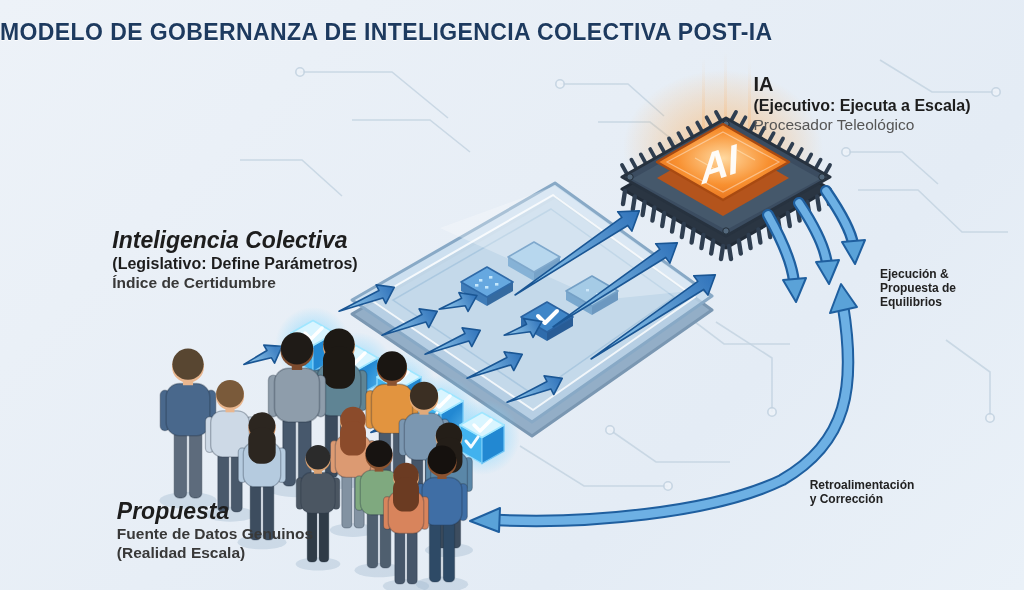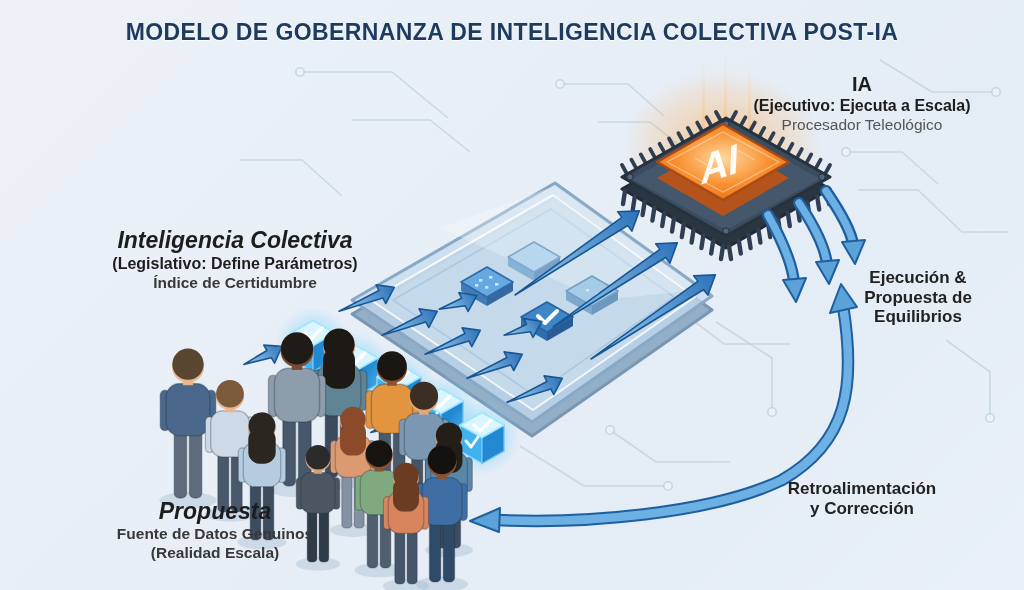--- a/index.html
+++ b/index.html
@@ -2,32 +2,32 @@
 <html><head>
 <meta charset="utf-8">
 <style>
   html,body{margin:0;padding:0;background:#dfe7ef;}
   .stage{
     position:relative;width:1024px;height:590px;overflow:hidden;
     background:linear-gradient(135deg,#edf2f8 0%,#e7eef6 45%,#e4ecf5 70%,#eaf1f8 100%);
     font-family:"Liberation Sans", sans-serif;
   }
   .stage svg{position:absolute;left:0;top:0;}
-  .lbl{position:absolute;transform:translateX(-50%);text-align:center;line-height:1.22;white-space:nowrap;}
+  .lbl{position:absolute;transform:translateX(-50%);text-align:left;line-height:1.22;white-space:nowrap;}
   .title{
-    position:absolute;left:0;top:19px;width:100%;text-align:center;
+    position:absolute;left:0;top:19px;width:100%;text-align:left;
     font-size:23px;font-weight:800;letter-spacing:.4px;color:#1d3a5f;
     text-shadow:0 1px 0 rgba(255,255,255,.8);
   }
   .l-main{font-size:20px;font-weight:800;color:#1d1d1d;}
   .l-main.big{font-size:23px;font-style:italic;}
   .l-sub{font-size:16px;font-weight:700;color:#1d1d1d;}
   .l-det{font-size:15.5px;font-weight:400;color:#555;}
   .l-det.dark{color:#383838;font-weight:bold;}
-  .l-bold-line{font-size:17px;font-weight:700;color:#222;line-height:1.15;}
+  .l-bold-line{font-size:12px;font-weight:700;color:#222;line-height:1.15;}
 </style>
 </head>
 <body>
 
 <div class="stage">
 
   <svg width="1024" height="590" viewBox="0 0 1024 590">
     <defs>
       <linearGradient id="agrad" x1="0" y1="0" x2="1" y2="0">
         <stop offset="0" stop-color="#9fd4f2"></stop>

